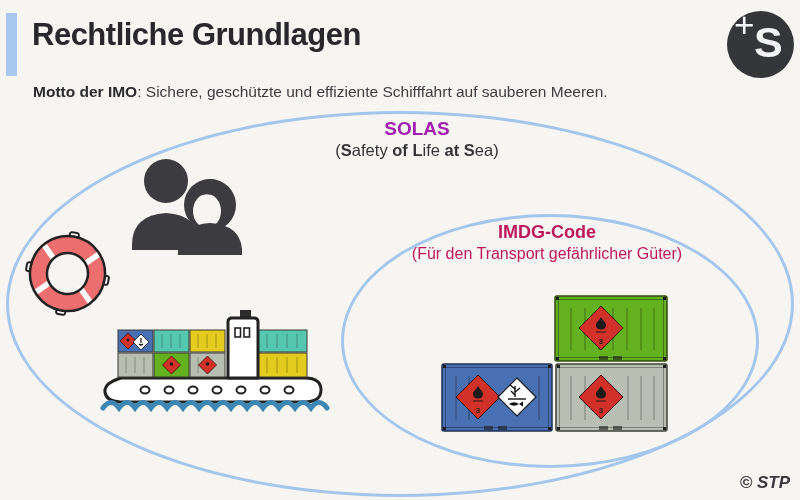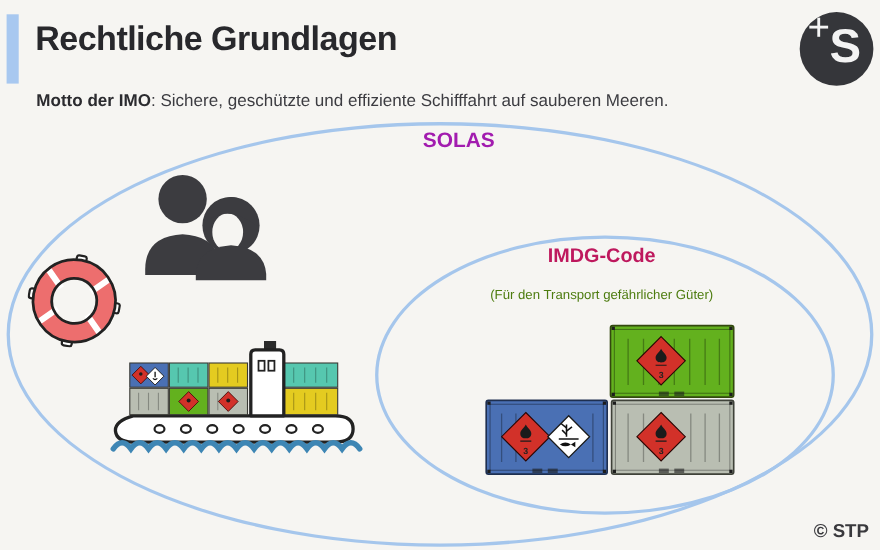--- a/index.html
+++ b/index.html
@@ -22,23 +22,23 @@
   
   .ellipse{border:3px solid #a5c6ec;border-radius:50%;background:transparent;}
   .outer-ellipse{left:6px;top:111px;width:782px;height:380px;}
   .inner-ellipse{left:341px;top:214px;width:412px;height:248px;}
   .venn-label{text-align:center;}
   .solas-label{left:267px;top:118px;width:300px;}
   .solas-label .t{font-size:19px;font-weight:700;color:#a21caf;}
   .solas-label .s{font-size:16.5px;color:#333338;margin-top:1px;}
   .imdg-label{left:387px;top:222px;width:320px;}
   .imdg-label .t{font-size:18px;font-weight:700;color:#be185d;}
-  .imdg-label .s{font-size:12px;color:#4d7c0f;margin-top:18px;}
-  
-  .copyright{right:10px;bottom:7px;font-size:17px;font-weight:600;color:#39393d;}
+  .imdg-label .s{font-size:16px;color:#be185d;margin-top:2px;}
+  
+  .copyright{right:10px;bottom:7px;font-size:17px;font-weight:600;color:#39393d;font-style:italic;}
   svg{display:block;}
 </style>
 </head>
 <body>
 
 <div class="slide">
 
   <div class="abs accent-bar"></div>
   <div class="abs page-title">Rechtliche Grundlagen</div>
   <div class="abs motto">
@@ -48,20 +48,21 @@
   <div class="abs logo">
     <span class="plus">+</span>
     <span class="letter">S</span>
   </div>
 
   <div class="abs ellipse outer-ellipse"></div>
   <div class="abs ellipse inner-ellipse"></div>
 
   <div class="abs venn-label solas-label">
     <div class="t">SOLAS</div>
+    <div class="s"><span>(</span><span style="font-weight: 700;">S</span><span>afety </span><span style="font-weight: 700;">of</span><span> </span><span style="font-weight: 700;">L</span><span>ife </span><span style="font-weight: 700;">at</span><span> </span><span style="font-weight: 700;">S</span><span>ea)</span></div>
   </div>
 
   <div class="abs venn-label imdg-label">
     <div class="t">IMDG-Code</div>
     <div class="s">(Für den Transport gefährlicher Güter)</div>
   </div>
 
   <svg class="abs" style="left:125px;top:155px;" width="125" height="100" viewBox="0 0 125 100">
     <circle cx="41" cy="26" r="22" fill="#3c3c40"></circle>
     <path d="M7,95 L7,90 Q7,60 41,58 Q75,60 75,90 L75,95 Z" fill="#3c3c40"></path>

